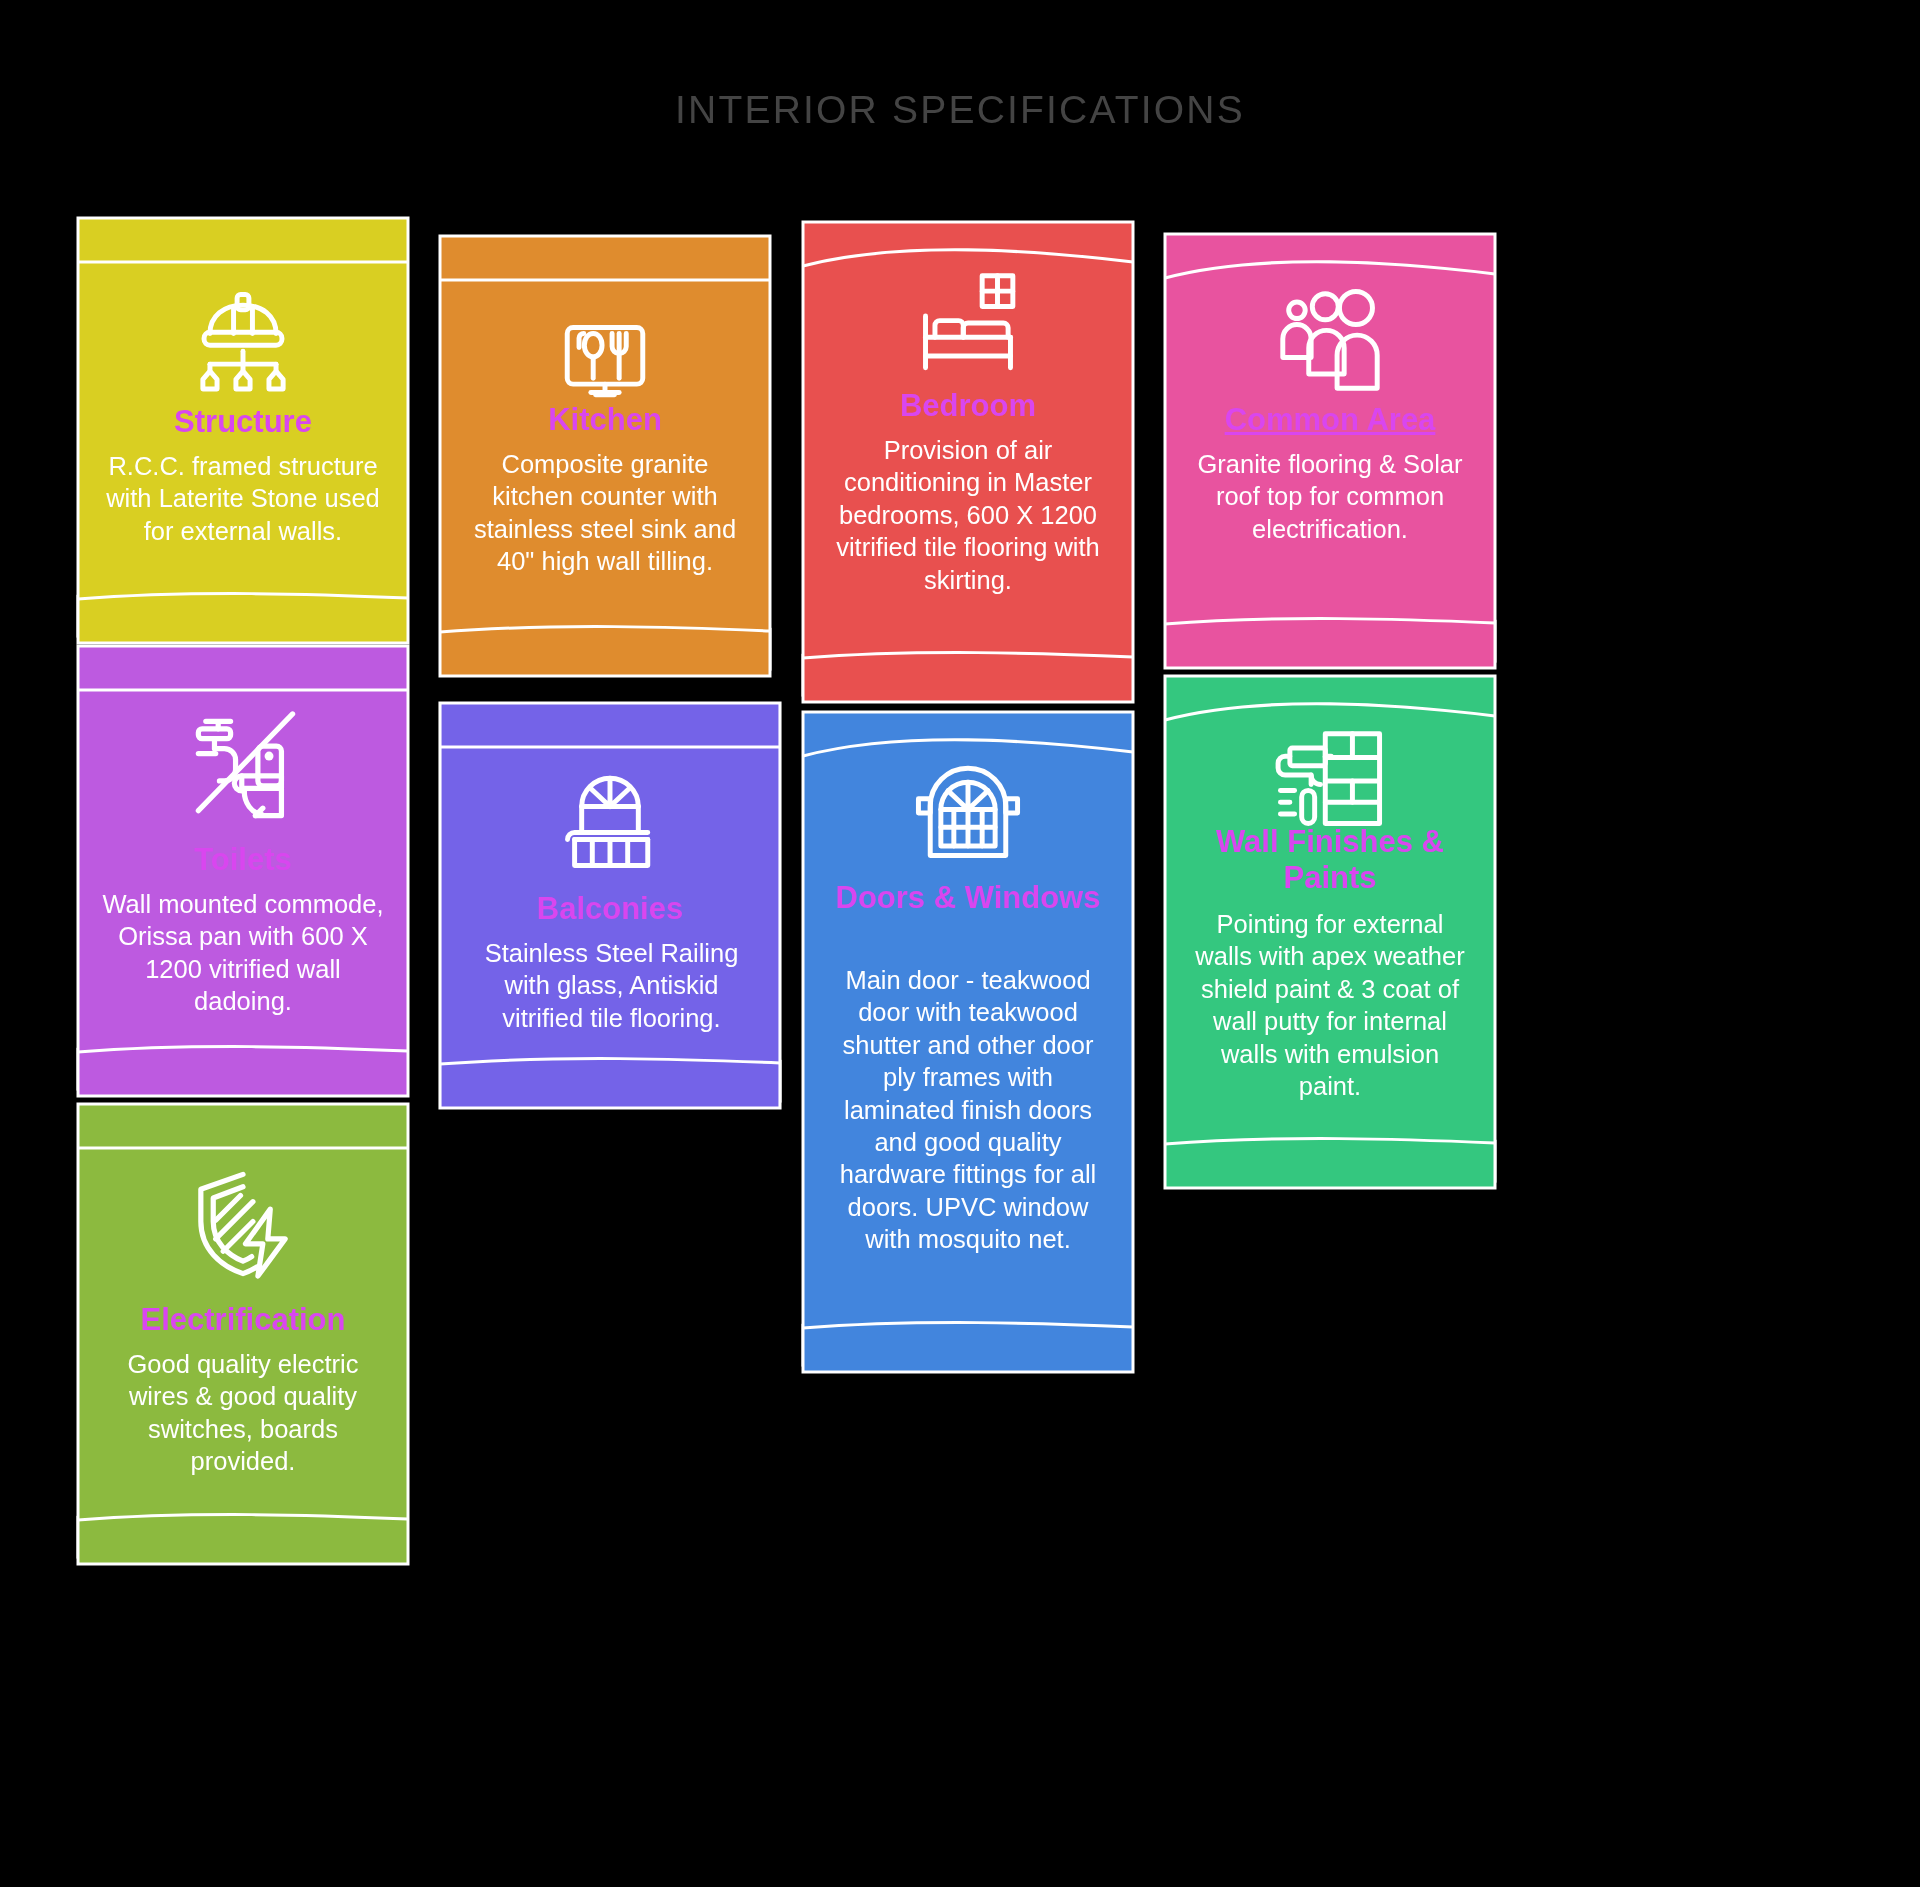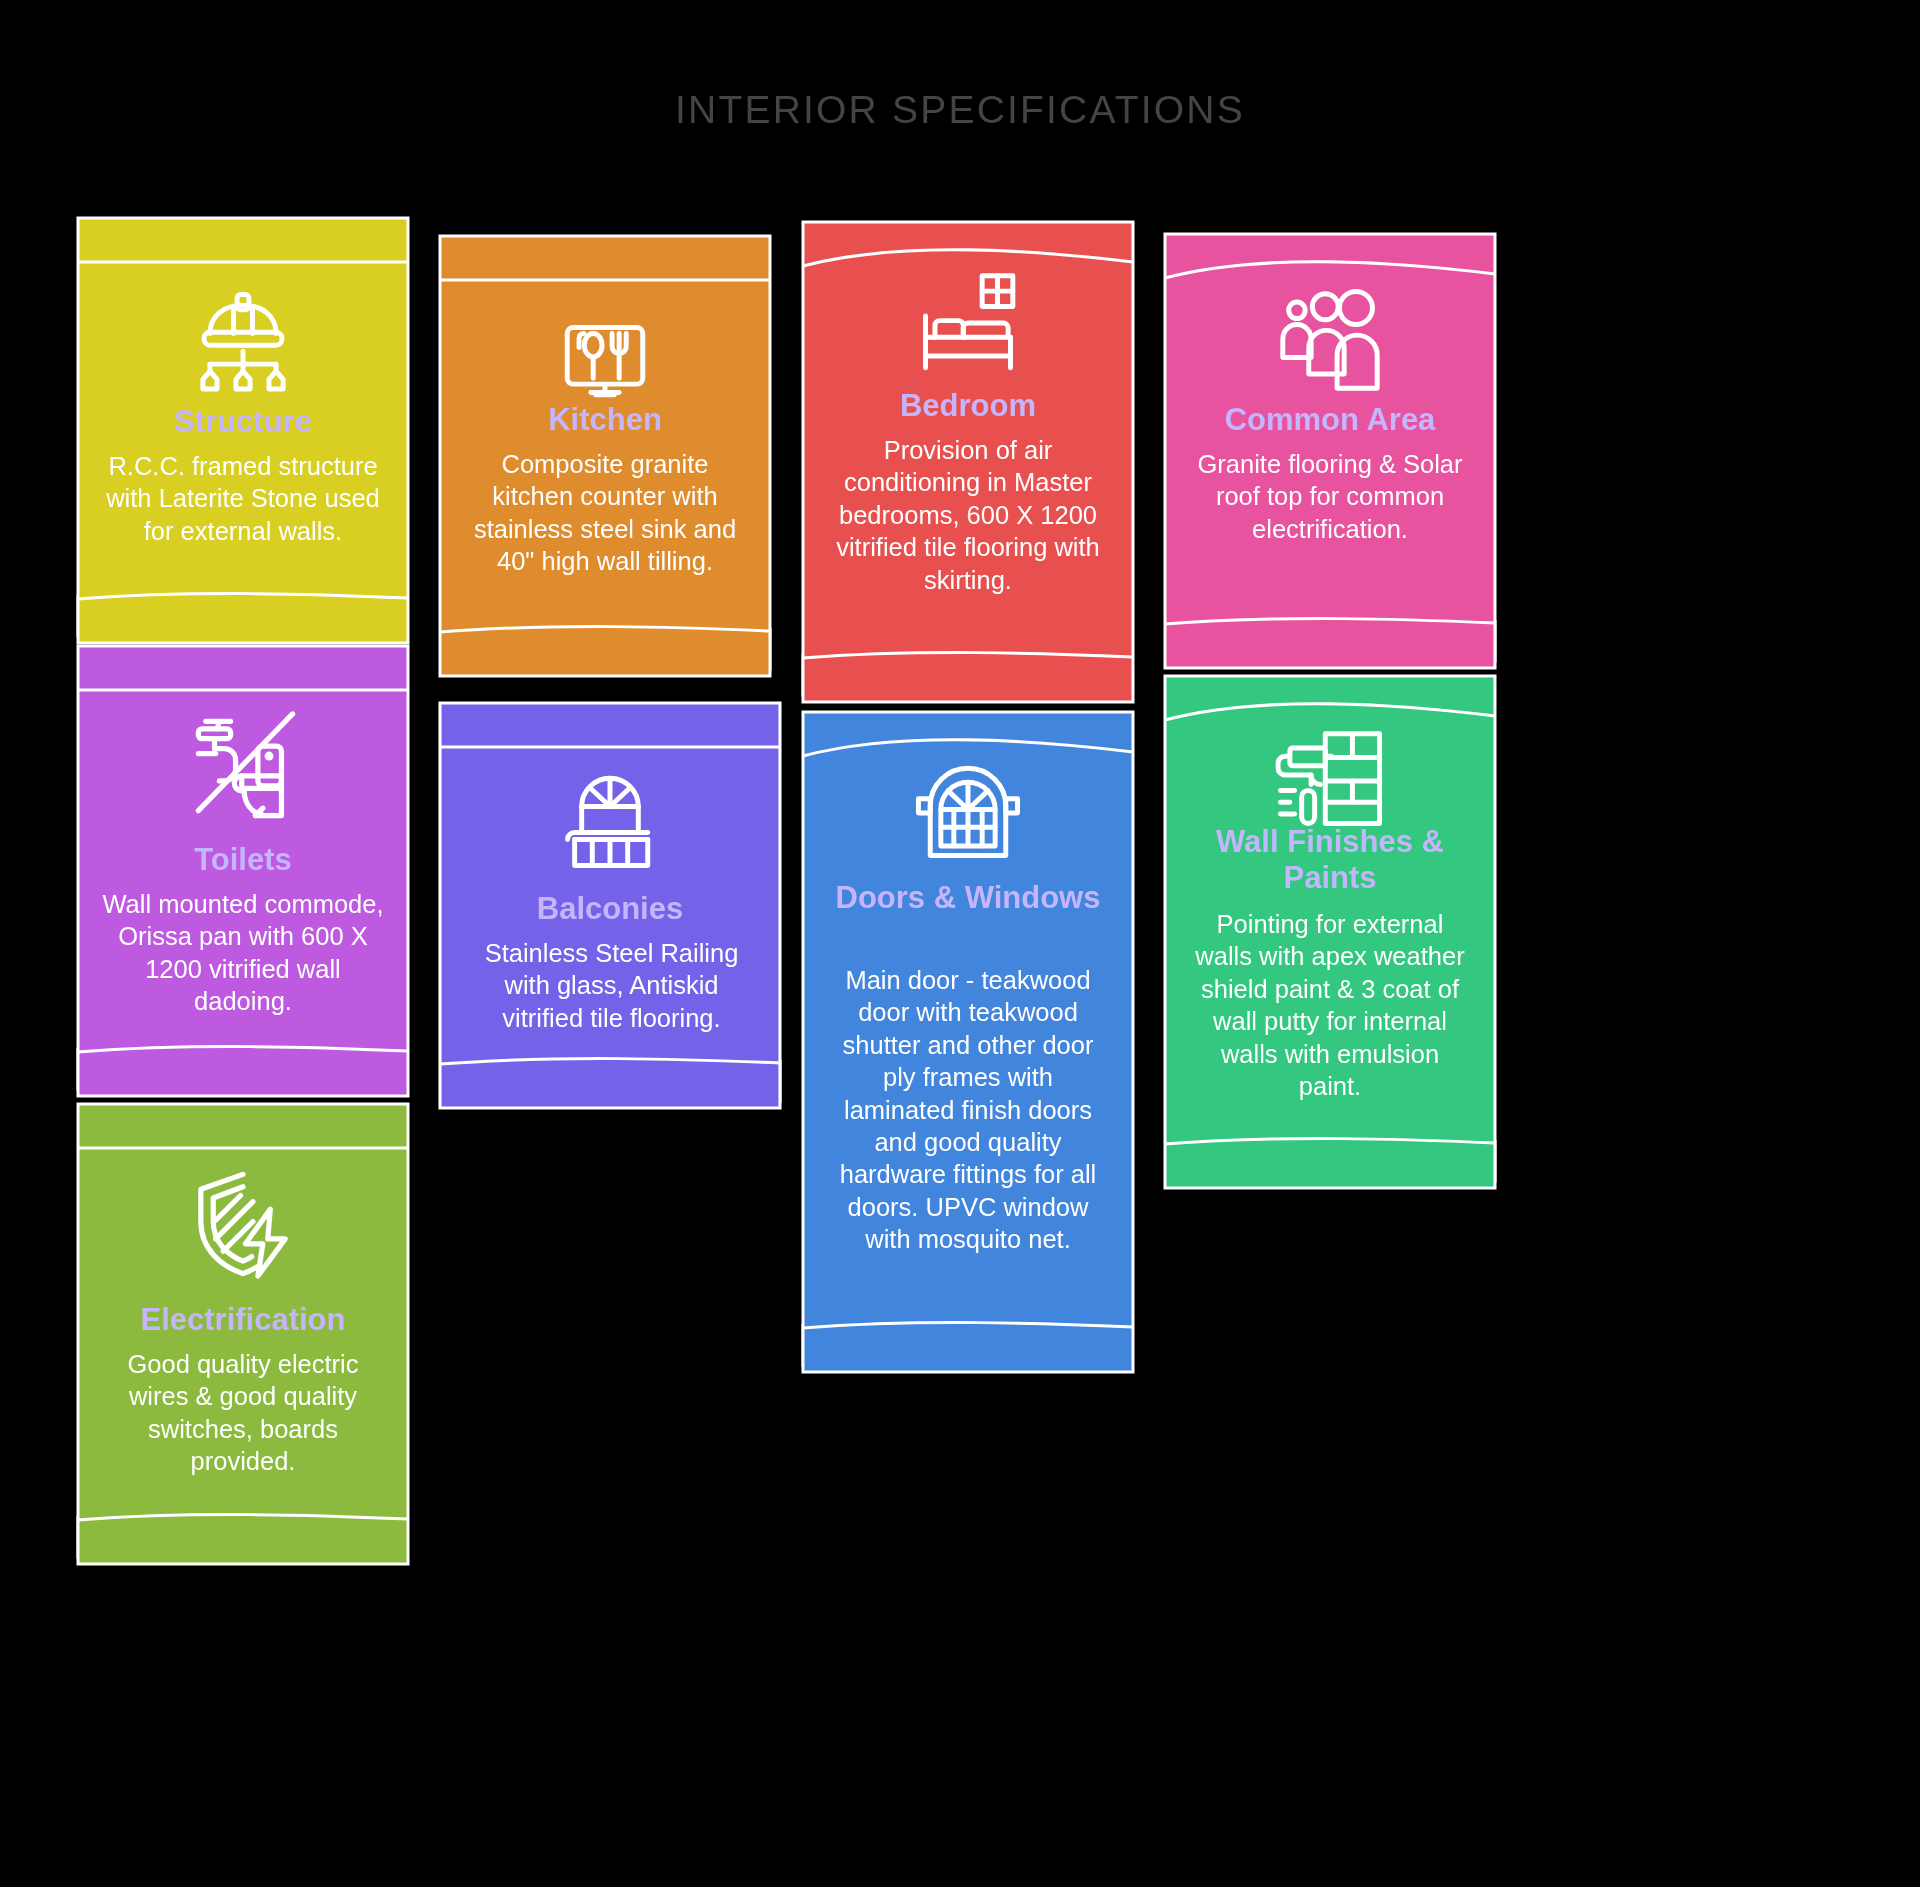--- a/index.html
+++ b/index.html
@@ -72,21 +72,21 @@
 
   .card-icon {
     display: block;
   }
 
   .card-title {
     font-size: 31px;
     font-weight: bold;
     line-height: 1.16;
     margin: 0;
-    color: #c4b5fd;
+    color: #d946ef;
     font-family: "Liberation Sans", sans-serif;
   }
 
   .card-body {
     font-size: 25.5px;
     line-height: 1.27;
     margin: 0;
     color: #ffffff;
     font-family: "Liberation Sans", sans-serif;
   }
@@ -201,21 +201,21 @@
       <div class="card-content">
         <div class="card-icon" style="position: absolute; left: 50%; transform: translateX(-50%); top: 48px; width: 118px; height: 118px;">
     <svg viewBox="0 0 100 100" fill="none" stroke="#fff" stroke-width="4.2" stroke-linecap="round" stroke-linejoin="round" width="100%" height="100%">
       <circle cx="22" cy="24" r="7"></circle>
       <circle cx="46" cy="21" r="11"></circle>
       <circle cx="72" cy="22" r="14"></circle>
       <path d="M10 64V48a12 12 0 0 1 24 0v16z"></path>
       <path d="M32 78V56a15 15 0 0 1 30 0v22z"></path>
       <path d="M56 90V62a17 17 0 0 1 34 0v28z"></path>
     </svg></div>
-        <div class="card-title" style="position: absolute; left: 16px; right: 16px; top: 168px;">Common Area</div>
+        <div class="card-title" style="position: absolute; left: 16px; right: 16px; top: 168px; text-decoration: underline;">Common Area</div>
         <div class="card-body" style="position: absolute; left: 22px; right: 22px; top: 214px;">Granite flooring &amp; Solar roof top for common electrification.</div>
       </div>
     </div>
     <div class="card" style="left: 78px; top: 646px; width: 330px; height: 510px;">
       <div class="ribbon">
     <svg viewBox="0 0 330 510" preserveAspectRatio="none">
       <g>
         <path d="M0,406 L0,440
             C 16,416 40,410 66,408
             L 30,446 Z" fill="#bd5ae0" stroke="#ffffff" stroke-width="3"></path>

